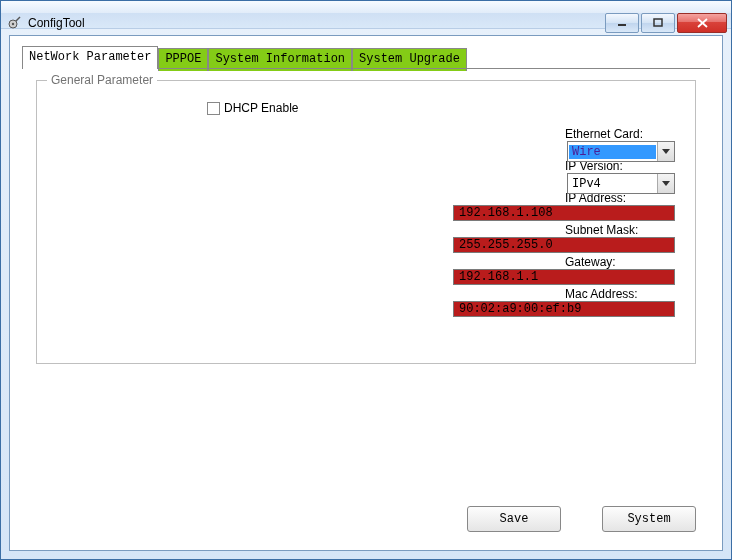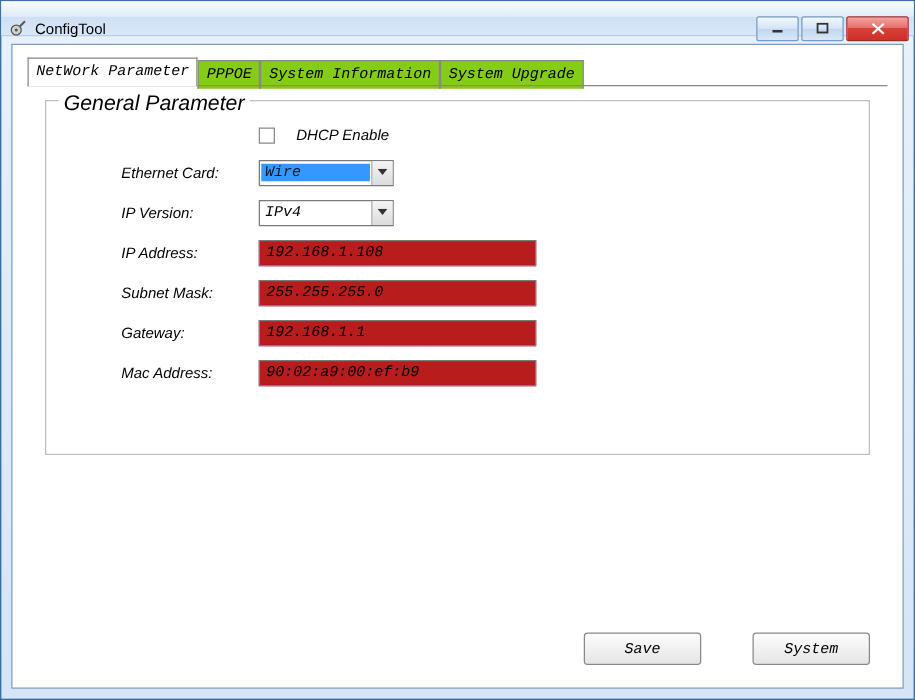--- a/index.html
+++ b/index.html
@@ -53,21 +53,20 @@
   background: linear-gradient(to bottom, #f5a3a0 0%, #e6716c 45%, #d9423a 46%, #cf2f27 100%);
   border-color: #9a2e28;
 }
 .win-btn svg { display: block; }
 
 .client {
   position: absolute;
   top: 34px; left: 8px; right: 8px; bottom: 8px;
   background: #fff;
   border: 1px solid #7a9bbf;
-  font-style: italic;
 }
 
 .tabs {
   position: absolute;
   top: 10px; left: 12px;
   display: flex;
   font-family: "MS Sans Serif","Courier New",monospace;
   font-size: 12px;
 }
 .tab {
@@ -97,44 +96,45 @@
   position: absolute;
   top: 44px; left: 26px; right: 26px;
   height: 284px;
   border: 1px solid #bfbfbf;
 }
 .fieldset .legend {
   position: absolute;
   top: -8px; left: 10px;
   background: #fff;
   padding: 0 4px;
-  font-size: 17px;
-  color: #000000;
+  font-size: 12px;
+  color: #737373;
 }
 .form-area {
   padding: 18px 20px 10px 60px;
   font-family: "MS Sans Serif",Tahoma,sans-serif;
   font-size: 12px;
   color: #000;
 }
 .row {
   display: flex;
-  align-items: center;
+  align-items: flex-end;
   margin-bottom: 10px;
   height: 22px;
+  flex-direction: column;
 }
 .row .label {
   width: 110px;
   text-align: left;
 }
 .checkbox-row {
   margin-left: 110px;
   display: flex;
   align-items: center;
-  gap: 17px;
+  gap: 4px;
   margin-bottom: 10px;
   height: 18px;
 }
 .cb {
   width: 13px; height: 13px;
   border: 1px solid #888;
   background: #fff;
   cursor: pointer;
 }
 .select {
@@ -147,21 +147,21 @@
   position: relative;
 }
 .select .sel-text {
   flex: 1;
   padding: 0 4px;
   font-family: "Courier New",monospace;
   font-size: 12px;
 }
 .select .sel-text.highlight {
   background: #3399ff;
-  color: #0f172a;
+  color: #4c1d95;
   margin: 1px;
   padding: 0 3px;
 }
 .select .sel-arrow {
   width: 17px; height: 19px;
   border-left: 1px solid #aaa;
   background: linear-gradient(to bottom,#f4f4f4,#dcdcdc);
   display: flex; align-items: center; justify-content: center;
 }
 .textinput {

